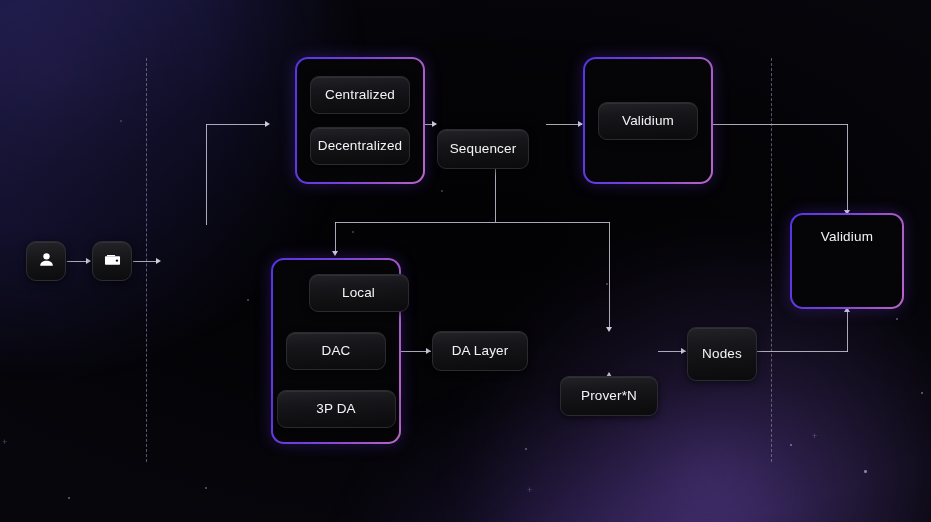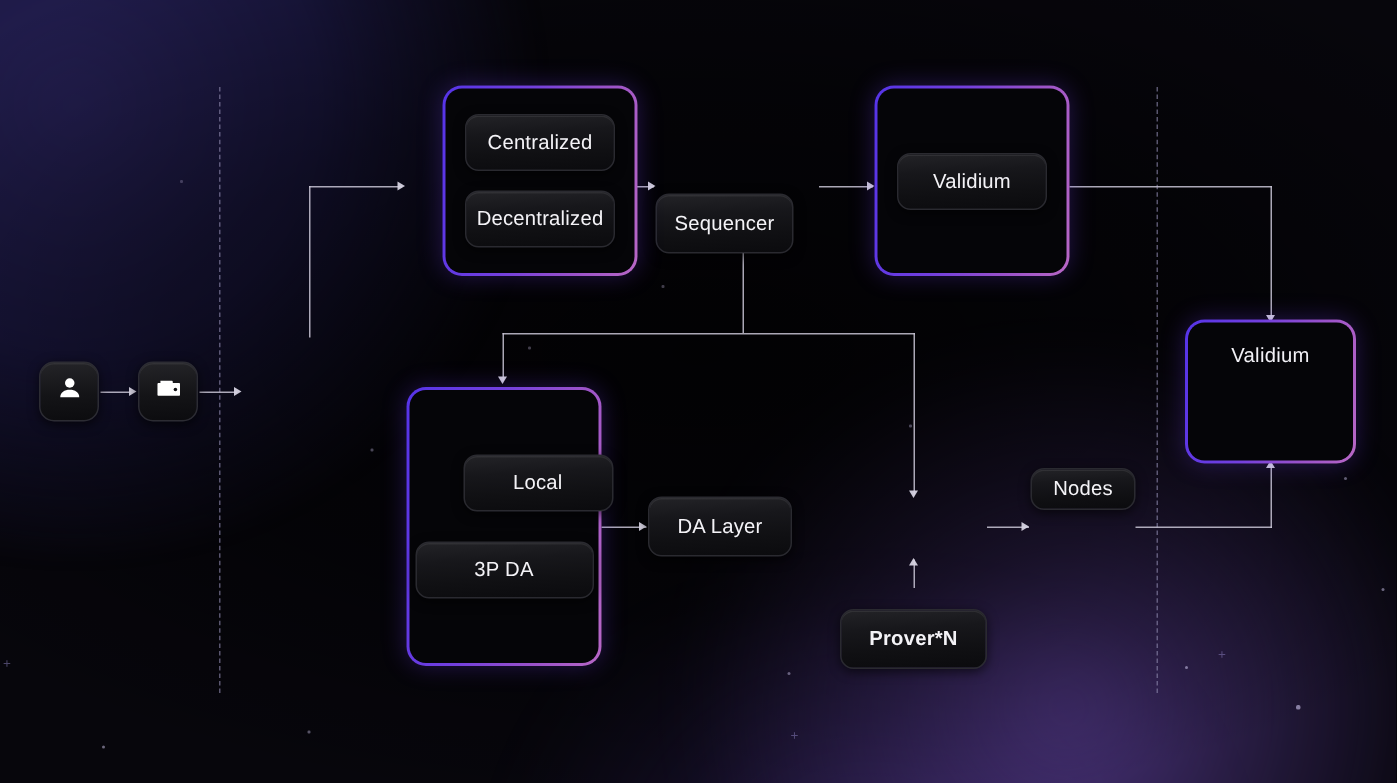--- a/index.html
+++ b/index.html
@@ -196,25 +196,25 @@
 
   <div class="node" style="left:437px;top:105px;width:92px;height:40px;margin-top:24px;">
     <span>Sequencer</span>
   </div>
 
   <div class="node" style="left:432px;top:331px;width:96px;height:40px;">
     <span>DA Layer</span>
   </div>
 
 
-  <div class="node" style="left:560px;top:406px;width:98px;height:40px;font-weight:bold;">
+  <div class="node" style="left:560px;top:376px;width:98px;height:40px;">
     <span>Prover*N</span>
   </div>
 
-  <div class="node" style="left:687px;top:312px;width:70px;height:28px;">
+  <div class="node" style="left:687px;top:327px;width:70px;height:54px;">
     <span>Nodes</span>
   </div>
 
   <div class="group" style="left:271px;top:57px;width:130px;height:127px;margin-left:24px;">
     <div class="group-inner" style="justify-content:center;gap:13px;">
       <div class="node flow" style="width:100px;height:38px;">
         <span>Centralized</span>
       </div>
       <div class="node flow" style="width:100px;height:38px;">
         <span>Decentralized</span>
@@ -228,20 +228,23 @@
         <span>Validium</span>
       </div>
     </div>
   </div>
 
   <div class="group" style="left:271px;top:258px;width:130px;height:186px;">
     <div class="group-inner" style="justify-content:center;gap:20px;">
       <div class="node flow" style="width:100px;height:38px;margin-left:45px;">
         <span>Local</span>
       </div>
+      <div class="node flow" style="width:100px;height:38px;">
+        <span>DAC</span>
+      </div>
       <div class="node flow" style="width:119px;height:38px;">
         <span>3P DA</span>
       </div>
     </div>
   </div>
 
   <div class="group" style="left:790px;top:213px;width:114px;height:96px;">
     <div class="group-inner">
       <div class="group-title">Validium</div>
     </div>

